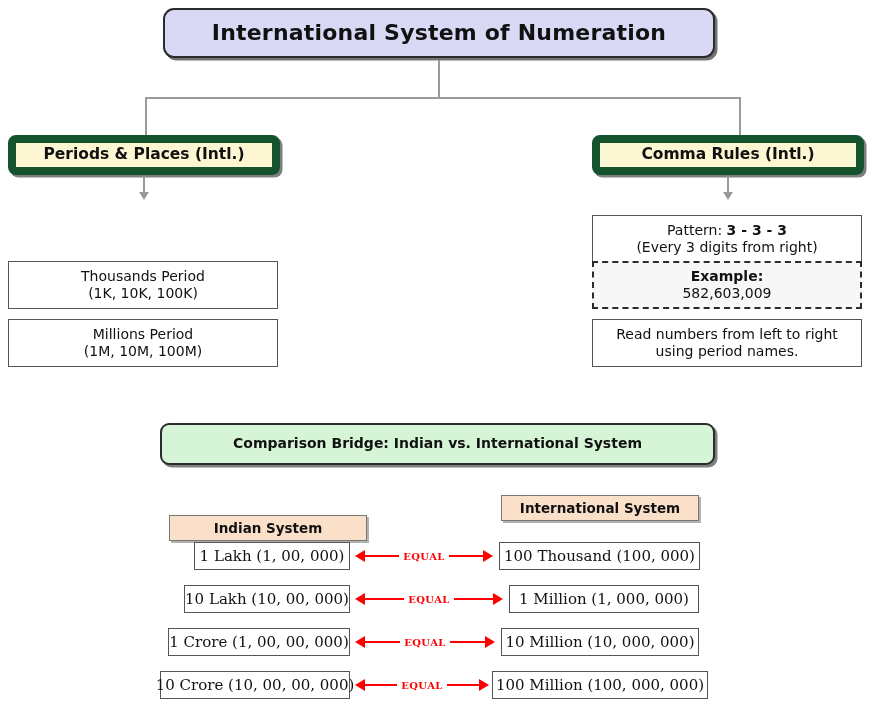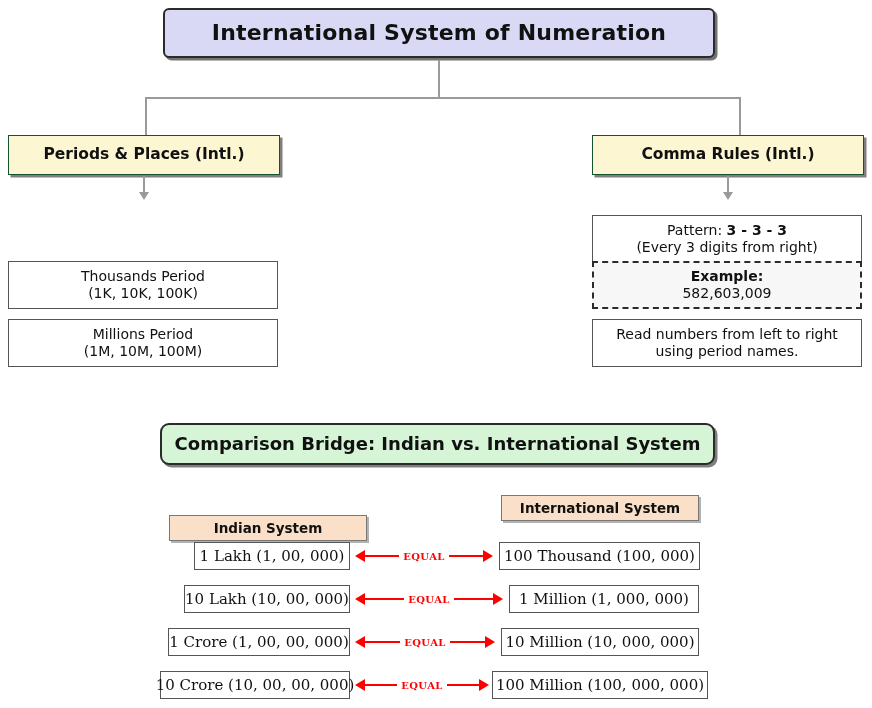--- a/index.html
+++ b/index.html
@@ -28,31 +28,31 @@
     flex-direction: column;
     align-items: center;
     justify-content: center;
     text-align: center;
     line-height: 1.25;
   }
 
   .title-box {
     background: #d9d9f5;
     border: 2px solid #2b2b2b;
-    border-radius: 6px;
+    border-radius: 11px;
     box-shadow: 2.5px 2.5px 0 rgba(0,0,0,0.55);
     font-weight: bold;
     font-size: 22px;
     letter-spacing: 0.2px;
   }
 
   .branch-head {
     background: #fcf6d2;
-    border: 1px solid #14532d;
-    border-radius: 0;
+    border: 8px solid #14532d;
+    border-radius: 8px;
     box-shadow: 2.5px 2.5px 0 rgba(0,0,0,0.5);
     font-weight: bold;
     font-size: 15.5px;
   }
 
   .plain-box {
     background: #ffffff;
     border: 1.6px solid #555555;
     font-size: 14px;
   }
@@ -62,21 +62,21 @@
     border: 2px dashed #2b2b2b;
     font-size: 14px;
   }
 
   .bridge-head {
     background: #d6f5d6;
     border: 2px solid #2b2b2b;
     border-radius: 9px;
     box-shadow: 2.5px 2.5px 0 rgba(0,0,0,0.5);
     font-weight: bold;
-    font-size: 18px;
+    font-size: 14px;
   }
 
   .col-head {
     background: #fae0c8;
     border: 1.6px solid #777777;
     box-shadow: 2px 2px 0 rgba(0,0,0,0.30);
     font-weight: bold;
     font-size: 13.5px;
   }
 

